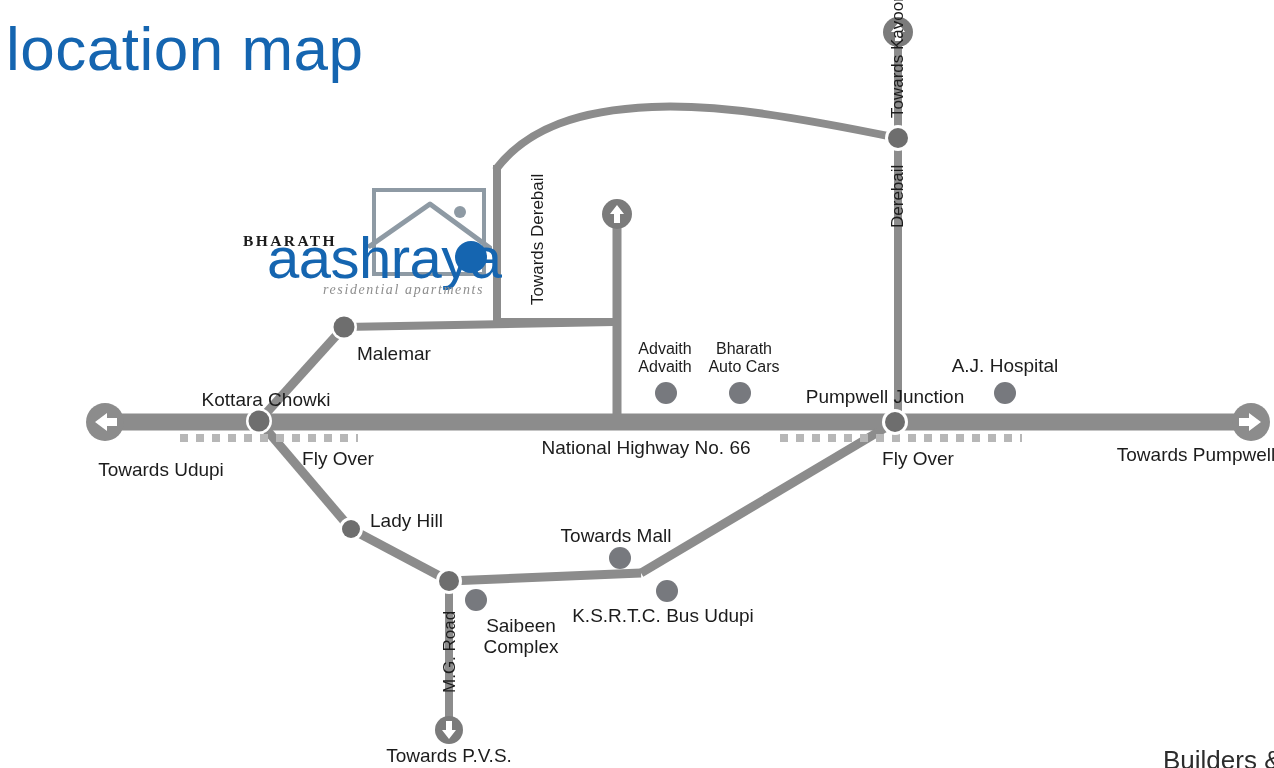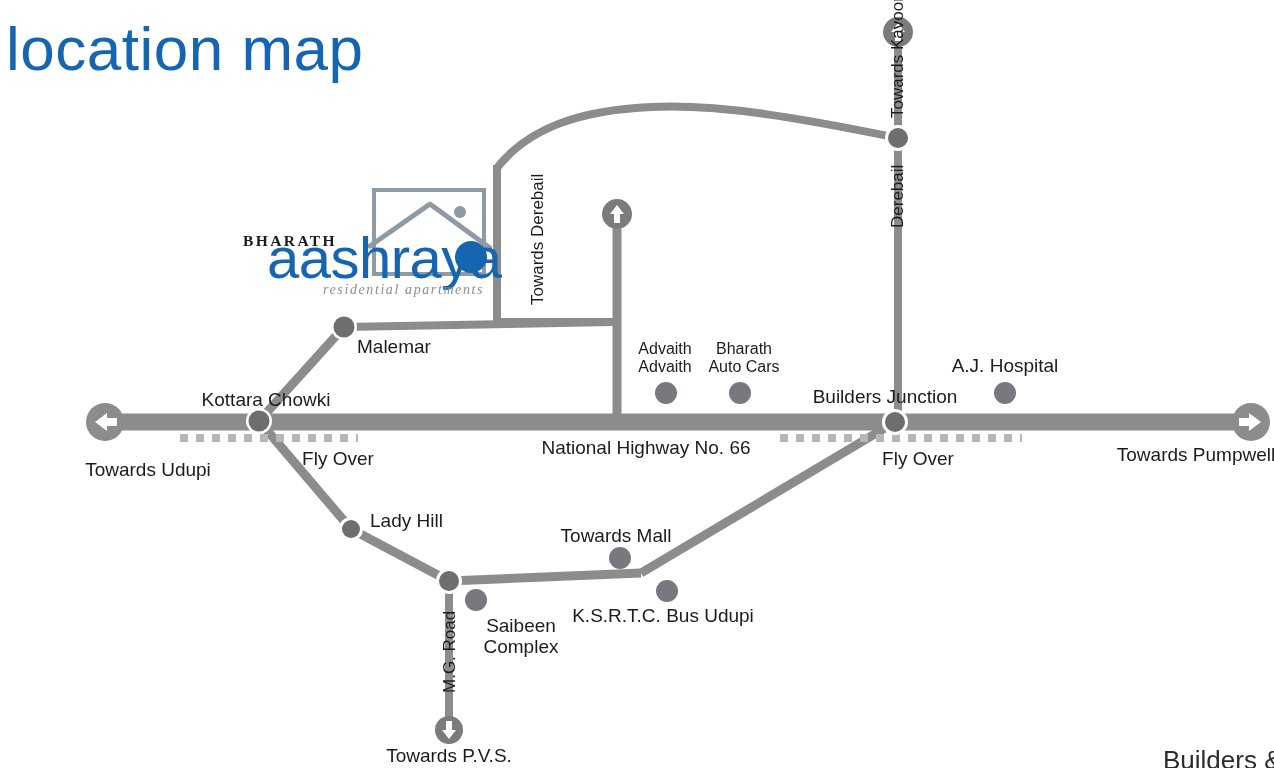--- a/index.html
+++ b/index.html
@@ -229,30 +229,30 @@
       <circle cx="92" cy="26" r="6" fill="#8e9aa4"></circle>
     </svg>
     <div class="logo-bharath">BHARATH</div>
     <div class="logo-aashraya">aashraya</div>
     <div class="logo-tagline">residential apartments</div>
     <div class="logo-dot"></div>
   </div>
 
   <div class="mlabel sz-lg center" style="left:646px; top:437px;">National Highway No. 66</div>
 
-  <div class="mlabel sz-lg center" style="left:148px; top:459px;text-align:center;">Towards Udupi</div>
+  <div class="mlabel sz-lg center" style="left:161px; top:459px;text-align:center;">Towards Udupi</div>
   <div class="mlabel sz-lg center" style="left:1196px; top:437px;margin-top:7px;">Towards Pumpwell</div>
   <div class="mlabel sz-md vert-up" style="left:888px; top:118px;">Towards Kavoor</div>
   <div class="mlabel sz-md vert-up" style="left:528px; top:305px;">Towards Derebail</div>
   <div class="mlabel sz-lg center" style="left:449px; top:745px;">Towards P.V.S.</div>
 
   <div class="mlabel sz-lg center" style="left:266px; top:389px;text-align:right;">Kottara  Chowki</div>
-  <div class="mlabel sz-lg" style="left:357px; top:336px;">Malemar</div>
+  <div class="mlabel sz-lg" style="left:357px; top:343px;">Malemar</div>
   <div class="mlabel sz-md vert-up" style="left:888px; top:228px;">Derebail</div>
-  <div class="mlabel sz-lg center" style="left:885px; top:386px;">Builders  Junction</div>
+  <div class="mlabel sz-lg center" style="left:885px; top:386px;">Pumpwell  Junction</div>
   <div class="mlabel sz-lg" style="left:370px; top:510px;">Lady Hill</div>
   <div class="mlabel sz-md vert-up" style="left:440px; top:693px;">M.G. Road</div>
 
   <div class="mlabel sz-lg center" style="left:338px; top:448px;">Fly Over</div>
   <div class="mlabel sz-lg center" style="left:918px; top:448px;">Fly Over</div>
 
   <div class="mlabel sz-sm center" style="left:665px; top:340px;">
     <div>Advaith</div>
     <div>Advaith</div>
   </div>

